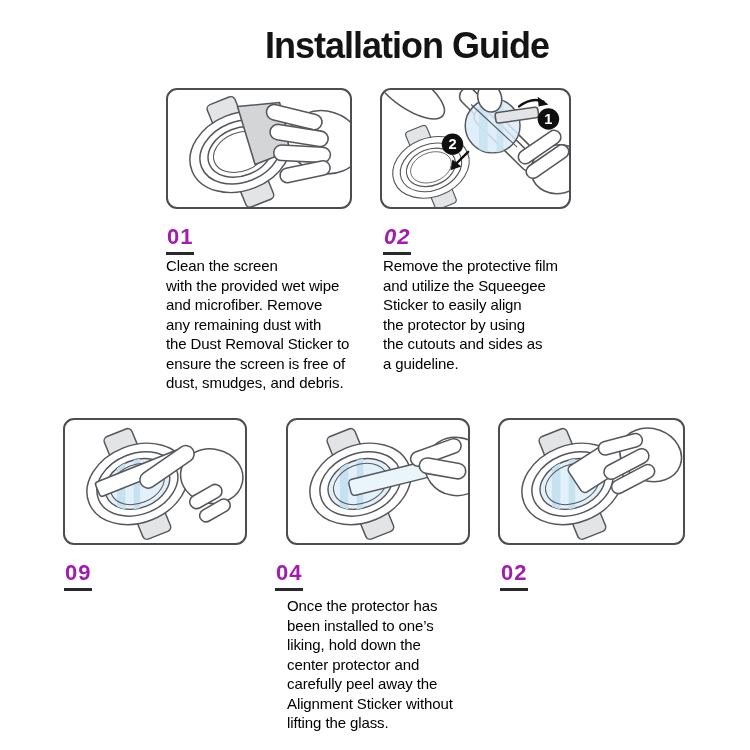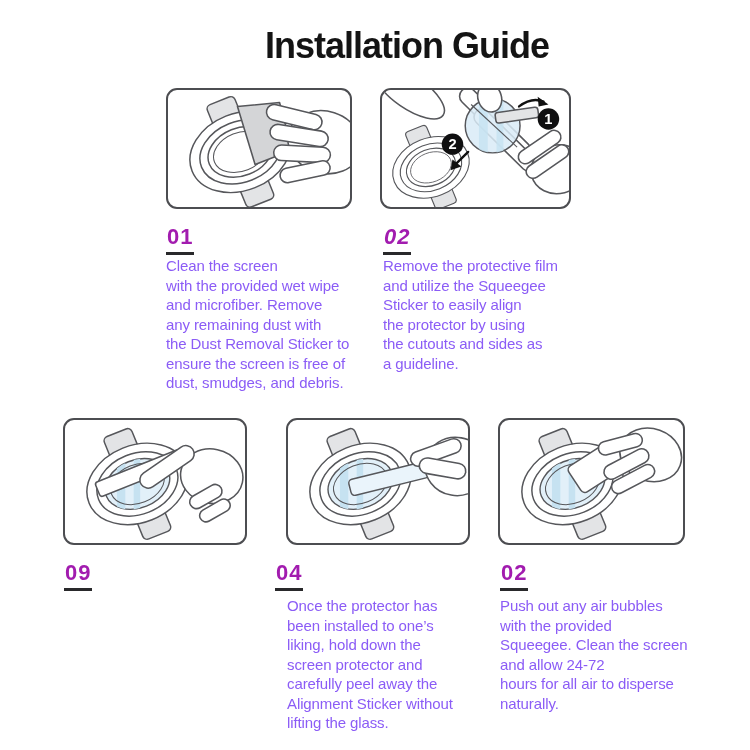--- a/index.html
+++ b/index.html
@@ -5,21 +5,21 @@
   html,body{margin:0;padding:0;background:#fff;}
   .page{position:relative;width:750px;height:750px;background:#ffffff;overflow:hidden;
         font-family:"Liberation Sans",sans-serif;}
   .title{position:absolute;top:25px;left:0;width:750px;text-align:center;
          font-size:36px;font-weight:bold;color:#141414;letter-spacing:-1px;margin-left:32px;}
   .fig{position:absolute;border:2px solid #4c4d51;border-radius:11px;background:#fff;
        box-sizing:border-box;overflow:hidden;}
   .fig svg{display:block;width:100%;height:100%;}
   .step-num{position:absolute;font-size:22px;font-weight:bold;color:#a21caf;letter-spacing:1px;}
   .step-num span{display:inline-block;padding:0 1px 2px 1px;border-bottom:3px solid #29292b;}
-  .step-text{position:absolute;font-size:15px;line-height:19.5px;color:#8b5cf6;
+  .step-text{position:absolute;font-size:15px;line-height:19.5px;color:#000000;
              white-space:pre-line;letter-spacing:-0.1px;}
   
   .ln{fill:#ffffff;stroke:#56575b;stroke-width:1.6;stroke-linejoin:round;stroke-linecap:round;}
   .gryf{fill:#e3e4e6;stroke:#56575b;stroke-width:1.6;stroke-linejoin:round;}
   .cloth{fill:#d4d5d7;stroke:#56575b;stroke-width:1.6;stroke-linejoin:round;}
   .blueface{fill:#e2f0f9;stroke:#56575b;stroke-width:1.5;}
   .stripe{fill:#c6e2f1;}
   .thin{fill:none;stroke:#56575b;stroke-width:1.1;}
   .protector{fill:#d9ebf7;fill-opacity:.85;stroke:#56575b;stroke-width:1.5;}
   .blue-strip{fill:#eaf4fb;stroke:#56575b;stroke-width:1.5;}
@@ -206,24 +206,18 @@
 the protector by using
 the cutouts and sides as
 a guideline.</div>
 
   <div class="step-num" style="left:64px;top:560px;"><span>09</span></div>
   <div class="step-num" style="left:275px;top:560px;"><span>04</span></div>
   <div class="step-num" style="left:500px;top:560px;"><span>02</span></div>
   <div class="step-text" style="left:287px;top:596px;width:208px;">Once the protector has
 been installed to one’s
 liking, hold down the
-screen protector and
+center protector and
 carefully peel away the
 Alignment Sticker without
 lifting the glass.</div>
-  <div class="step-text" style="left:500px;top:596px;width:215px;">Push out any air bubbles
-with the provided
-Squeegee. Clean the screen
-and allow 24-72
-hours for all air to disperse
-naturally.</div>
 
 </div>
 
 </body></html>

